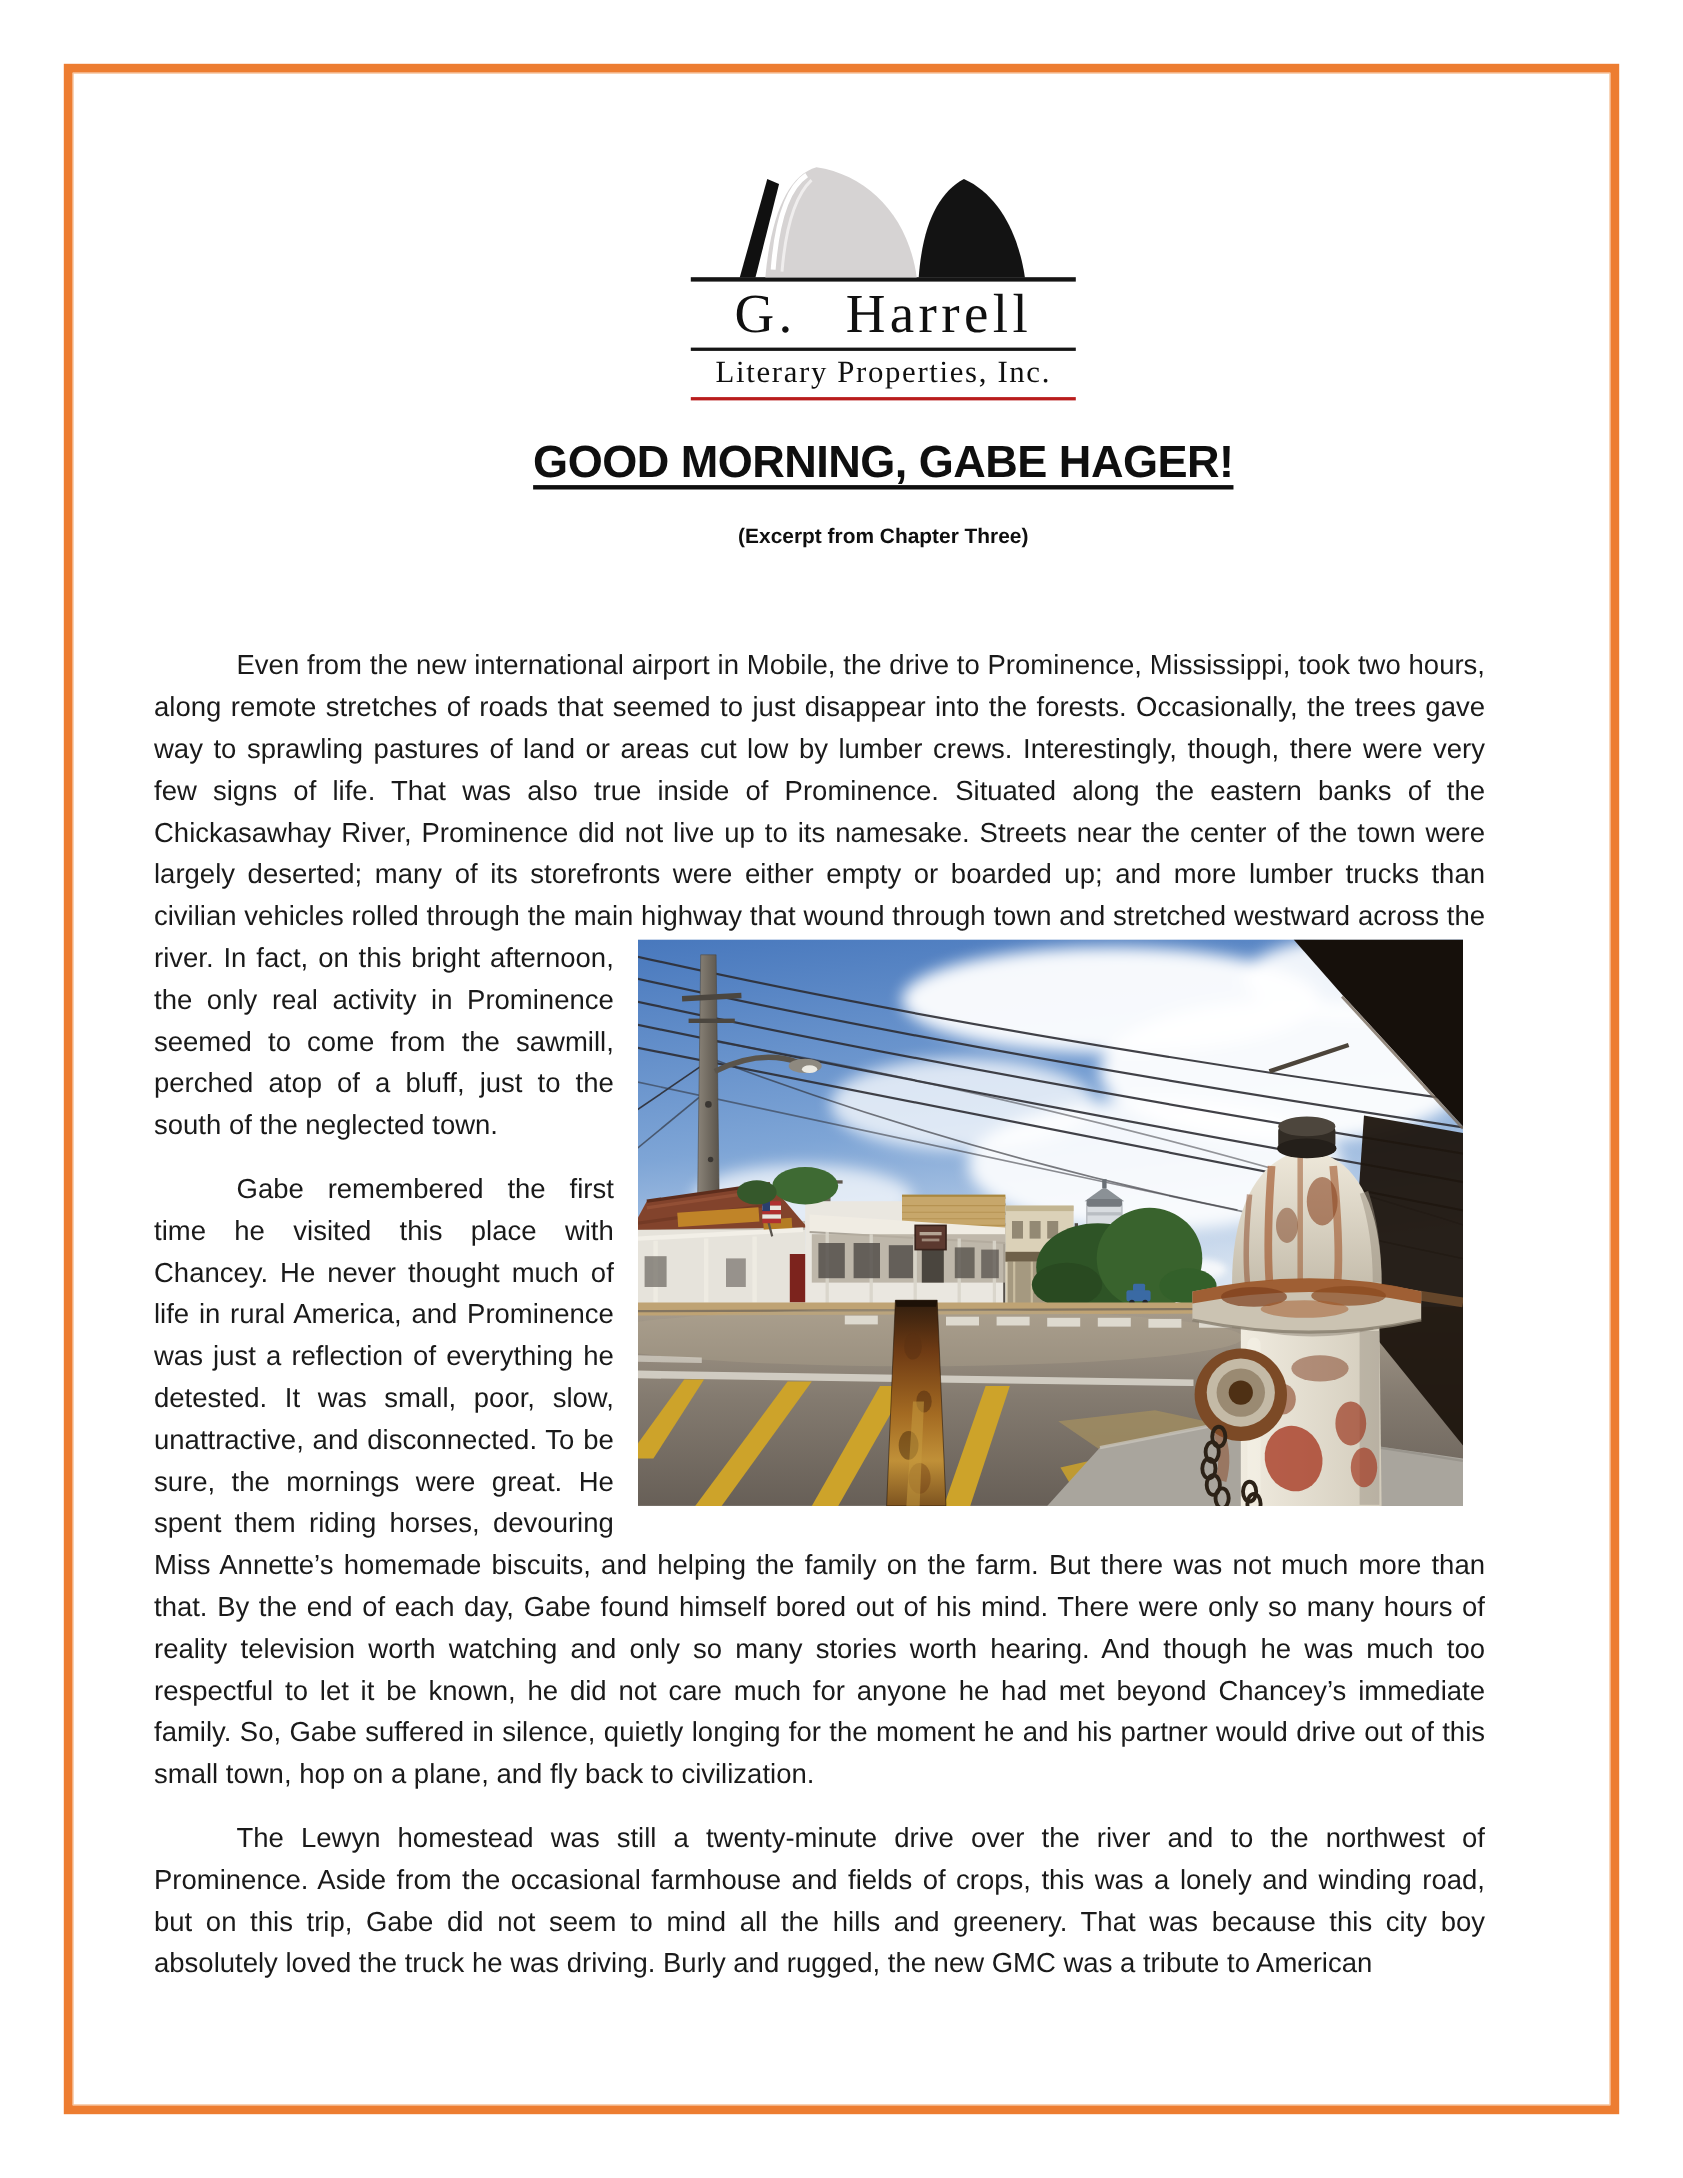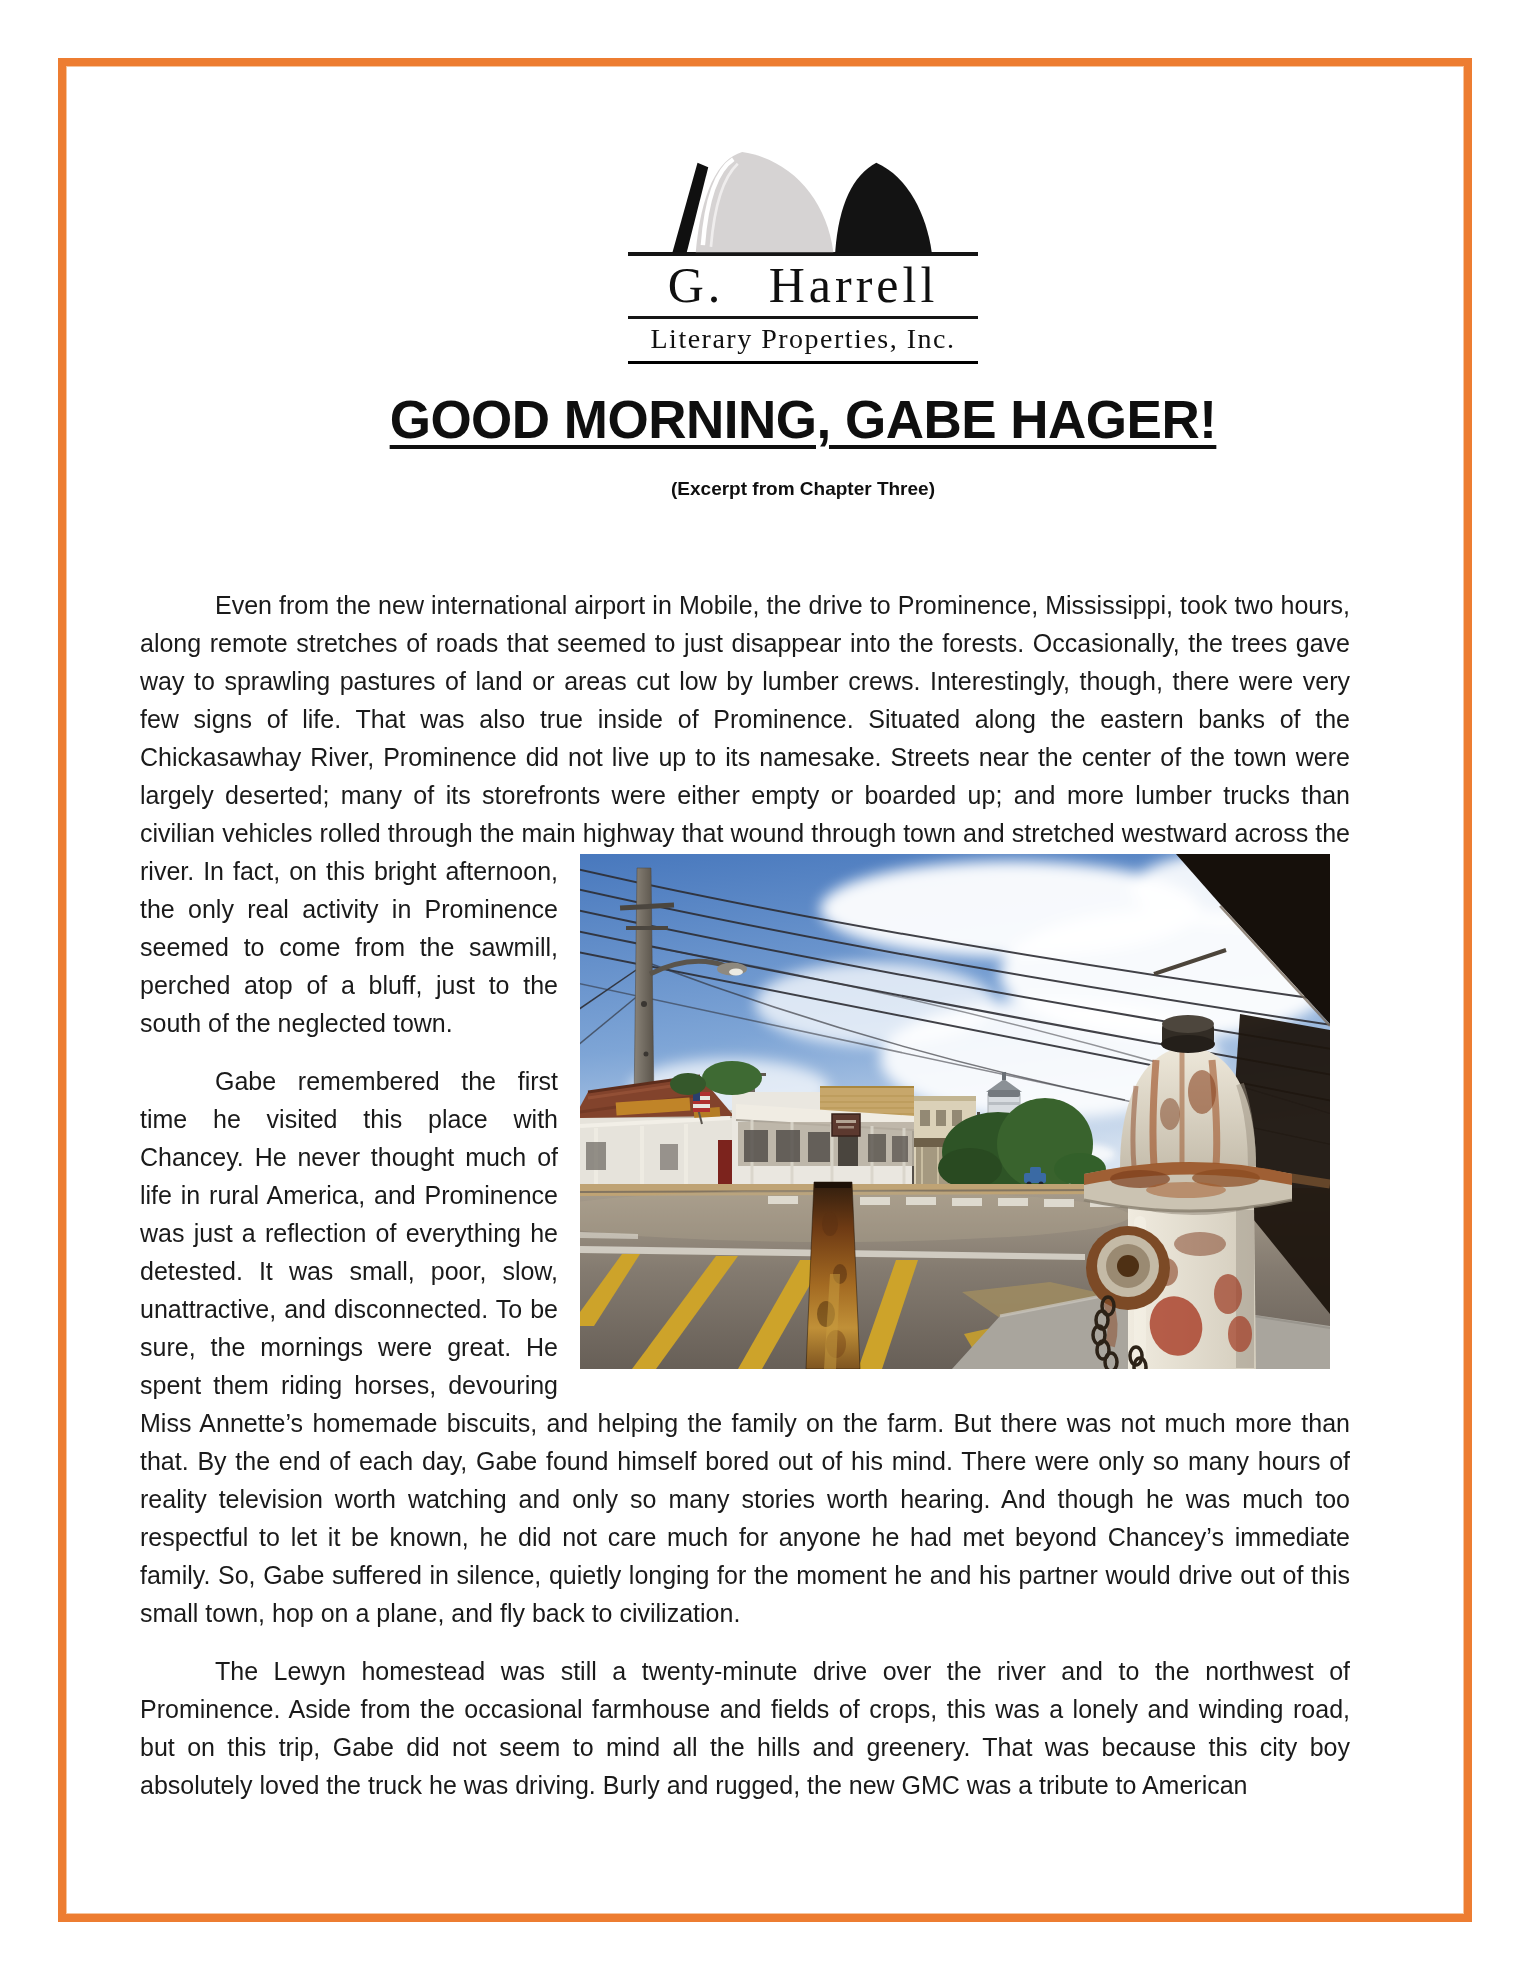--- a/index.html
+++ b/index.html
@@ -4,26 +4,26 @@
 <style>
   html,body{margin:0;padding:0;background:#ffffff;}
   .page{position:relative;width:1530px;height:1980px;background:#ffffff;overflow:hidden;
         font-family:"Liberation Sans","DejaVu Sans",sans-serif;color:#1a1a1a;}
   .frame{position:absolute;left:58px;top:58px;right:58px;bottom:58px;
          border:8px solid var(--accent,#ED7D31);box-shadow:inset 0 0 0 1px #f6c49c;}
   .content{position:absolute;left:140px;top:136px;width:1210px;}
   .head{transform:translateX(58px);}
   .logo{width:350px;margin:0 auto;text-align:center;}
   .logo svg{display:block;margin:0 auto -2px auto;}
-  .logo-text{border-top:4px solid #151515;border-bottom:3px solid #000000;
+  .logo-text{border-top:4px solid #151515;border-bottom:3px solid #b91c1c;
              font-family:"Liberation Serif","DejaVu Serif",serif;color:#101010;}
   .logo-name{font-size:50px;line-height:56px;border-bottom:3px solid #151515;
              letter-spacing:4px;word-spacing:28px;padding:1px 4px 3px 4px;}
   .logo-sub{font-size:28px;line-height:36px;letter-spacing:1.5px;padding:2px 0 4px 0;}
-  .title{margin:30px 0 0 0;text-align:center;font-size:53px;line-height:52px;
+  .title{margin:30px 0 0 0;text-align:center;font-size:41px;line-height:52px;
          font-weight:bold;letter-spacing:-0.5px;color:#0f0f0f;}
   .title .u{text-decoration:underline;text-decoration-thickness:4px;text-underline-offset:7px;}
   .subtitle{margin-top:24px;text-align:center;font-size:19px;line-height:38px;
             font-weight:bold;color:#0f0f0f;}
   .body-text{margin-top:78px;}
   .body-text p{margin:0 0 20px 0;font-size:25px;line-height:38px;
                text-align:justify;text-indent:75px;color:#1a1a1a;}
   .photo-wrap{float:right;width:750px;height:515px;margin:2px 20px 16px 22px;}
   .photo-wrap svg{display:block;}
 </style>

